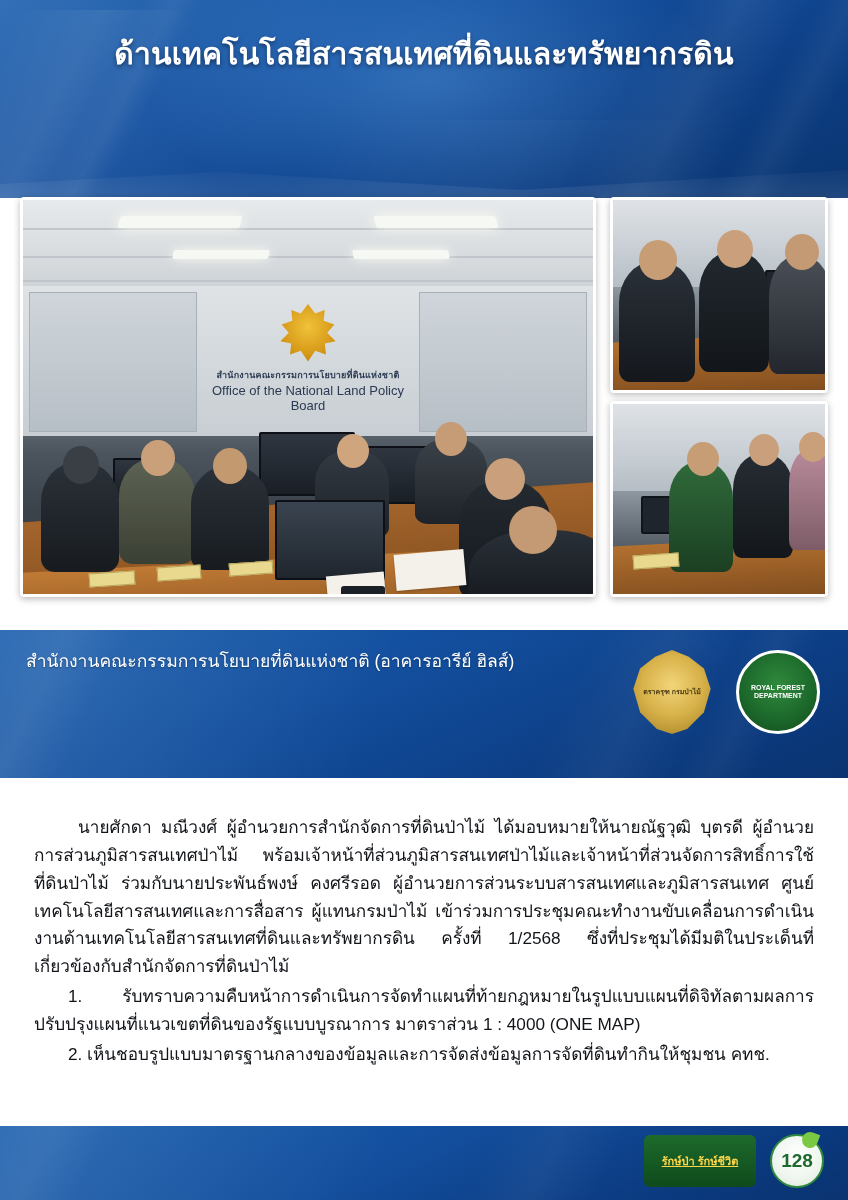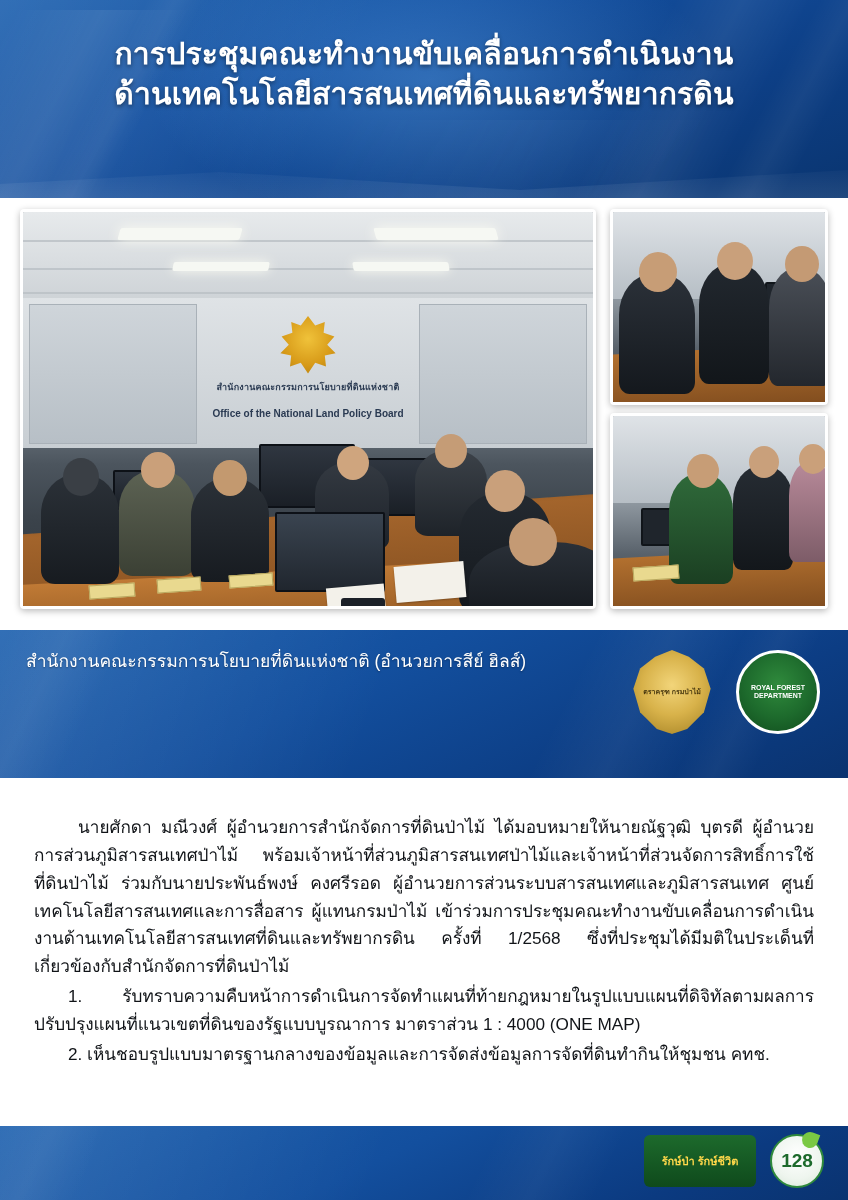--- a/index.html
+++ b/index.html
@@ -59,21 +59,21 @@
   .hdr-line3 {
     color:#ffd84a;
     font-size: 30px;
     font-weight: 700;
     line-height: 1.32;
     text-shadow: 0 2px 4px rgba(0,0,0,0.50);
     margin-top: 2px;
   }
 
   
-  .photos { position:absolute; left:0; top:195px; width:848px; height:432px; }
+  .photos { position:absolute; left:0; top:183px; width:848px; height:432px; }
   .photo {
     position:absolute;
     border: 3px solid #ffffff;
     border-radius: 4px;
     box-shadow: 0 2px 7px rgba(0,0,0,0.28);
     overflow:hidden;
     background:#20242b;
   }
   .photo-main { left:20px; top:14px; width:576px; height:400px; }
   .photo-tr   { left:610px; top:14px; width:218px; height:196px; }
@@ -118,21 +118,21 @@
   }
   .emblem-mark {
     width:60px; height:60px; margin:0 auto 4px;
     background: radial-gradient(circle at 50% 38%, #f0c23a 0%, #d79a18 55%, #a87208 100%);
     clip-path: polygon(50% 0%, 62% 16%, 78% 10%, 76% 28%, 94% 34%, 82% 48%, 96% 62%, 78% 66%, 80% 84%, 62% 78%, 50% 96%, 38% 78%, 20% 84%, 22% 66%, 4% 62%, 18% 48%, 6% 34%, 24% 28%, 22% 10%, 38% 16%);
   }
   .emblem-th {
     font-size:9px; color:#2a3a52; font-weight:700; letter-spacing:.2px;
   }
   .emblem-en {
-    font-size:10px; color:#2a3a52; font-weight:700; margin-top:14px;
+    font-size:13px; color:#2a3a52; font-weight:400; margin-top:1px;
   }
   .table-long {
     position:absolute; left:-40px; top:300px; width:720px; height:120px;
     background: linear-gradient(180deg,#a4652c,#7d4a1d);
     transform: rotate(-4deg);
     box-shadow: 0 -3px 6px rgba(0,0,0,0.2) inset;
   }
   .table-front {
     position:absolute; left:-30px; top:356px; width:700px; height:70px;
     background: linear-gradient(180deg,#c07a35,#8b5420);
@@ -265,21 +265,21 @@
     position:absolute; left:30px; top:24px;
     color:#ffffff; font-size:16px; font-weight:400;
     text-shadow:0 1px 2px rgba(0,0,0,0.3);
   }
   .footer-logos { position:absolute; right:24px; top:8px; display:flex; align-items:center; gap:14px; }
   .badge-rakpa {
     width:112px; height:52px; border-radius:6px;
     background: linear-gradient(180deg,#1d6a2c,#0f4a1c);
     color:#ffd84a; font-size:11px; font-weight:700;
     display:flex; align-items:center; justify-content:center; text-align:center;
-    padding:2px 4px; line-height:1.15;
+    padding:2px 4px; line-height:1.15;text-decoration:underline;
   }
   .badge-128 {
     width:54px; height:54px; border-radius:50%;
     background: radial-gradient(circle at 50% 38%, #ffffff 0%, #eef5ee 60%, #d8e6d8 100%);
     border:2px solid #2f8a3c;
     display:flex; align-items:center; justify-content:center;
     color:#1d6a2c; font-size:19px; font-weight:700;
   }
   .leaf-dot {
     position:absolute; right:30px; top:6px; width:16px; height:16px;
@@ -294,21 +294,20 @@
 
   <div class="header">
     <div class="hdr-glow"></div>
     <div class="hdr-streak s1"></div>
     <div class="hdr-streak s2"></div>
     <div class="hdr-streak s3"></div>
     <div class="hdr-streak s4"></div>
     <div class="hdr-streak s5"></div>
     <div class="hdr-bottom-wave"></div>
     <div class="hdr-title-wrap">
-      <div class="hdr-line">การประชุมคณะทำงานขับเคลื่อนการดำเนินงาน</div>
       <div class="hdr-line">ด้านเทคโนโลยีสารสนเทศที่ดินและทรัพยากรดิน</div>
     </div>
   </div>
 
   <div class="photos">
 
     <div class="photo photo-main">
       <div class="room">
         <div class="ceiling">
           <div class="ceil-line cl1"></div>
@@ -394,21 +393,21 @@
       </div>
     </div>
 
   </div>
 
   <div class="infoband">
     <div class="ib-streak ibs1"></div>
     <div class="ib-streak ibs2"></div>
     <div class="ib-streak ibs3"></div>
     <div class="info-text">
-      <div class="info-line">สำนักงานคณะกรรมการนโยบายที่ดินแห่งชาติ (อำนวยการสีย์ ฮิลส์)</div>
+      <div class="info-line">สำนักงานคณะกรรมการนโยบายที่ดินแห่งชาติ (อาคารอารีย์ ฮิลส์)</div>
     </div>
     <div class="logo-row">
       <div class="logo-circle logo-garuda">ตราครุฑ กรมป่าไม้</div>
       <div class="logo-circle logo-forest">ROYAL FOREST DEPARTMENT</div>
     </div>
   </div>
 
   <div class="bodywrap">
     <p class="para indent">นายศักดา มณีวงศ์ ผู้อำนวยการสำนักจัดการที่ดินป่าไม้ ได้มอบหมายให้นายณัฐวุฒิ บุตรดี ผู้อำนวยการส่วนภูมิสารสนเทศป่าไม้ พร้อมเจ้าหน้าที่ส่วนภูมิสารสนเทศป่าไม้และเจ้าหน้าที่ส่วนจัดการสิทธิ์การใช้ที่ดินป่าไม้ ร่วมกับนายประพันธ์พงษ์ คงศรีรอด ผู้อำนวยการส่วนระบบสารสนเทศและภูมิสารสนเทศ ศูนย์เทคโนโลยีสารสนเทศและการสื่อสาร ผู้แทนกรมป่าไม้ เข้าร่วมการประชุมคณะทำงานขับเคลื่อนการดำเนินงานด้านเทคโนโลยีสารสนเทศที่ดินและทรัพยากรดิน ครั้งที่ 1/2568 ซึ่งที่ประชุมได้มีมติในประเด็นที่เกี่ยวข้องกับสำนักจัดการที่ดินป่าไม้</p>
     <p class="para item">1. รับทราบความคืบหน้าการดำเนินการจัดทำแผนที่ท้ายกฎหมายในรูปแบบแผนที่ดิจิทัลตามผลการปรับปรุงแผนที่แนวเขตที่ดินของรัฐแบบบูรณาการ มาตราส่วน 1 : 4000 (ONE MAP)</p>

